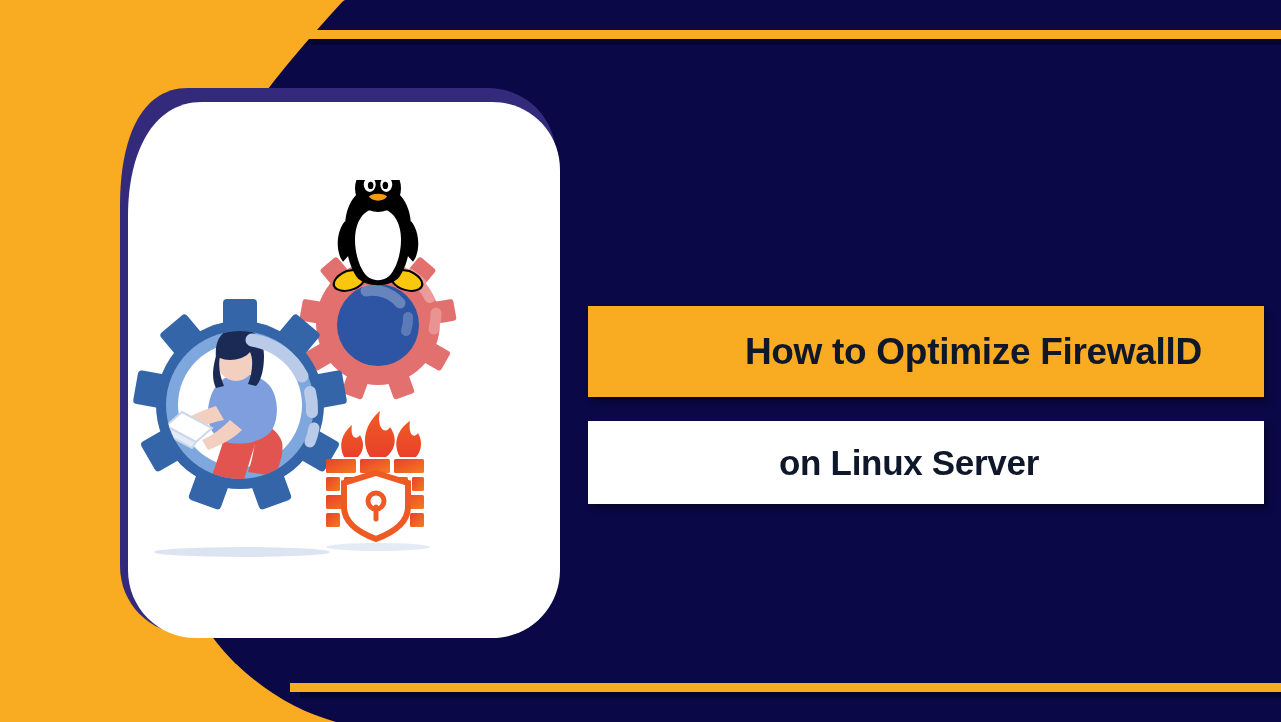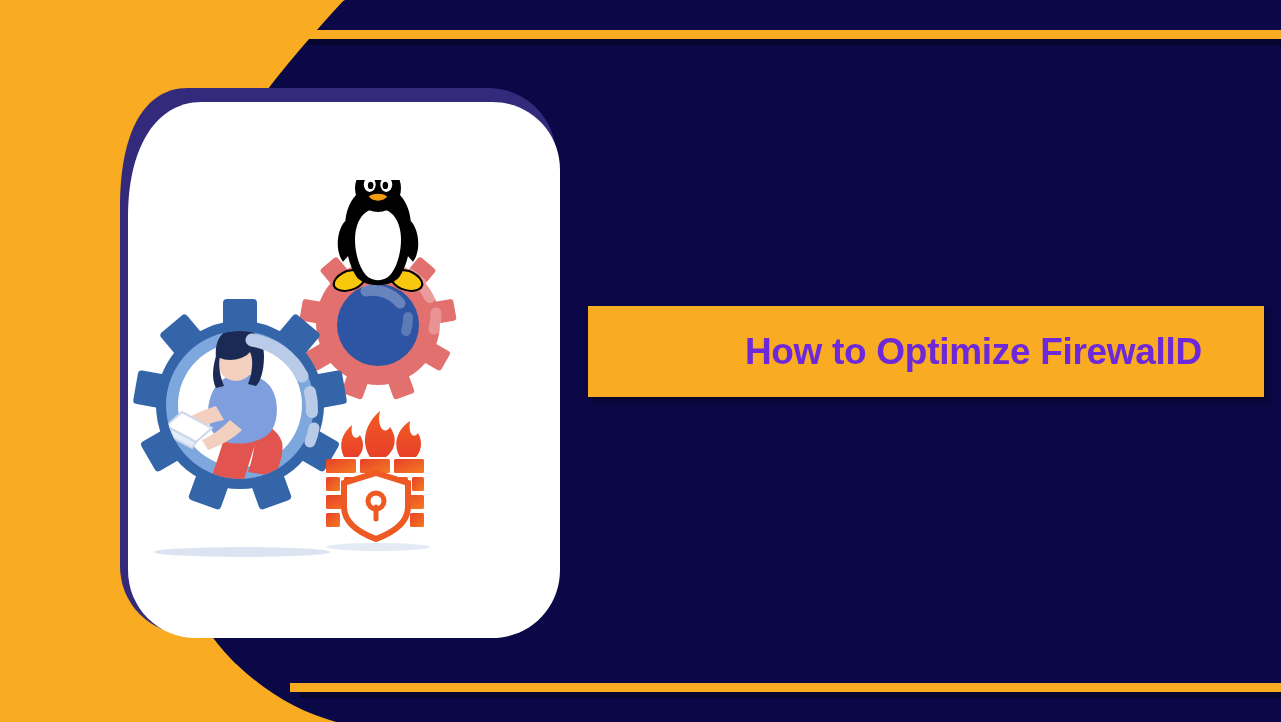--- a/index.html
+++ b/index.html
@@ -46,21 +46,21 @@
     background: #f9ab22;
     justify-content: flex-end;
   }
   #banner-secondary {
     left: 588px; top: 421px;
     width: 676px; height: 83px;
     background: #ffffff;
     justify-content: center;
   }
   .banner-text {
-    color: #6d28d9;
+    color: #0f172a;
     font-weight: bold;
     letter-spacing: -0.3px;
     white-space: nowrap;
   }
   #banner-primary .banner-text {
     font-size: 37px;
     padding-right: 62px;
   }
   #banner-secondary .banner-text {
     font-size: 35px;
@@ -261,14 +261,17 @@
         <ellipse cx="0" cy="62" rx="52" ry="4" fill="#e5ebf4"></ellipse>
       </g>
 
     </svg>
   </div>
 
   <div class="banner" id="banner-primary">
     <span class="banner-text">How to Optimize FirewallD</span>
   </div>
 
+  <div class="banner" id="banner-secondary">
+    <span class="banner-text">on Linux Server</span>
+  </div>
 
 </div>
 
 </body></html>

